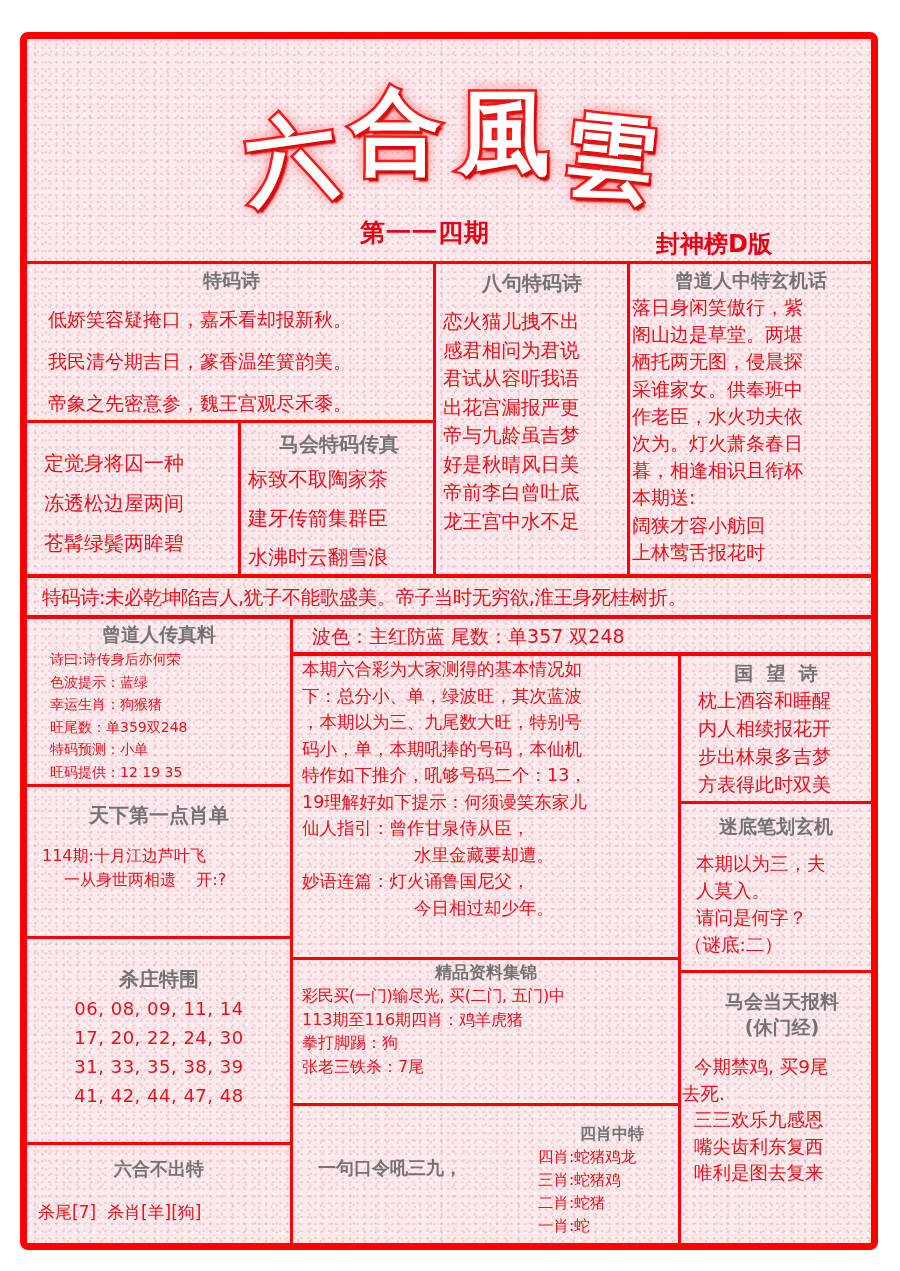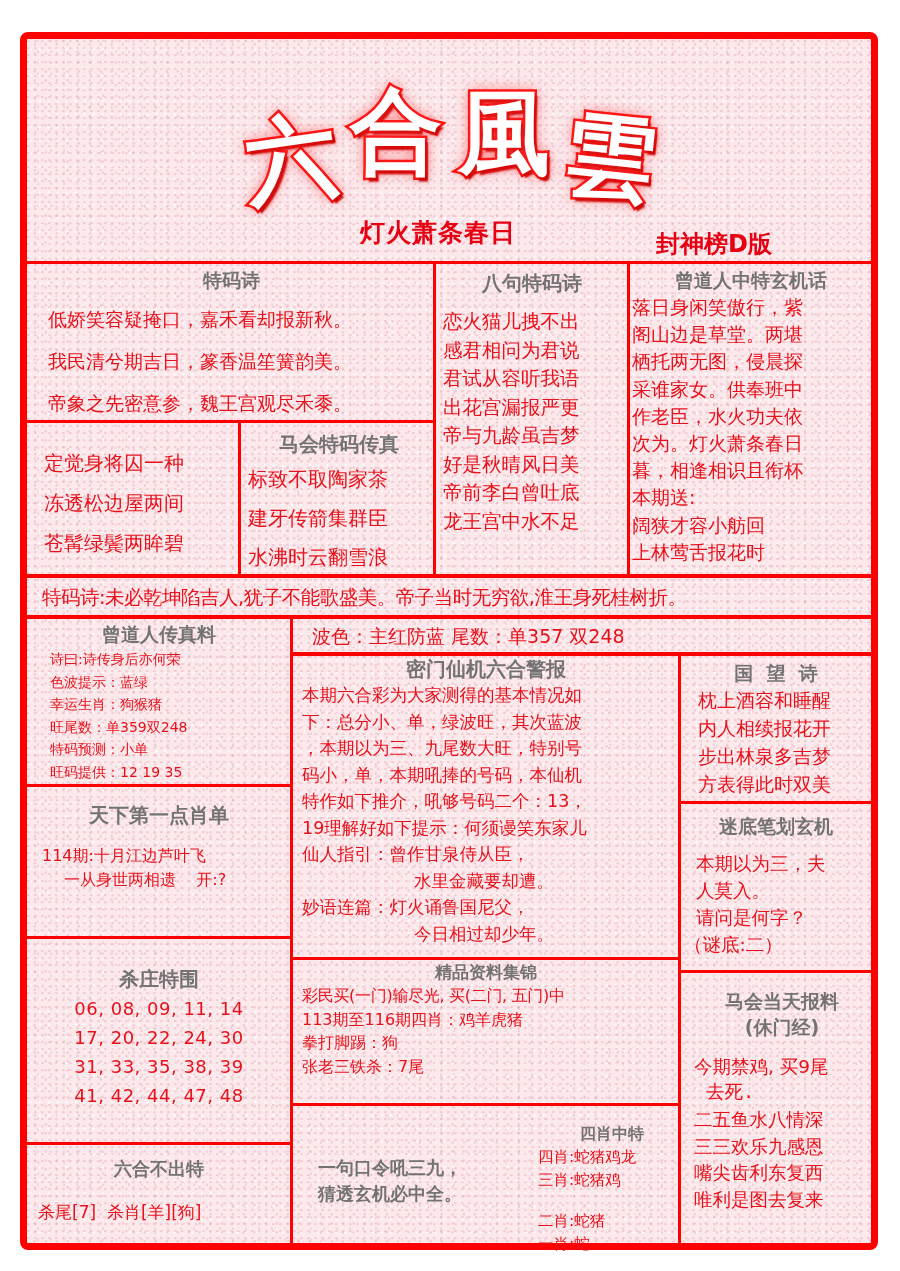--- a/index.html
+++ b/index.html
@@ -49,21 +49,21 @@
 <body>
 
 <div class="paper"></div>
 
 <div class="title-main">
   <span style="transform:rotate(-8deg) translateY(22px);">六</span>
   <span style="transform:translateY(-6px);">合</span>
   <span style="transform:translateY(-4px);">風</span>
   <span style="transform:rotate(6deg) translateY(20px);">雲</span>
 </div>
-<div class="issue">灯火萧条春日</div>
+<div class="issue">第一一四期</div>
 <div class="edition">封神榜D版</div>
 
 <div class="hl" style="left:27px; top:261px; width:844px;"></div>
 <div class="vl" style="left:433px; top:261px; height:314px;"></div>
 <div class="vl" style="left:627px; top:261px; height:314px;"></div>
 <div class="hl" style="left:27px; top:420px; width:407px;"></div>
 <div class="vl" style="left:238px; top:420px; height:155px;"></div>
 <div class="hl" style="left:27px; top:574px; width:844px; height:4px;"></div>
 <div class="hl" style="left:27px; top:615px; width:844px; height:4px;"></div>
 <div class="vl" style="left:290px; top:615px; height:630px;"></div>
@@ -131,21 +131,20 @@
   <div class="line" style="font-size:14px; line-height:22.5px; padding-left:20px;">色波提示：蓝绿</div>
   <div class="line" style="font-size:14px; line-height:22.5px; padding-left:20px;">幸运生肖：狗猴猪</div>
   <div class="line" style="font-size:14px; line-height:22.5px; padding-left:20px;">旺尾数：单359双248</div>
   <div class="line" style="font-size:14px; line-height:22.5px; padding-left:20px;">特码预测：小单</div>
   <div class="line" style="font-size:14px; line-height:22.5px; padding-left:20px;">旺码提供：12  19  35</div>
 </div>
 
 <div class="box line" style="left:312px; top:624px; font-size:19px;">波色：主红防蓝  尾数：单357  双248</div>
 
 <div class="box" style="left:294px; top:656px; width:384px;">
-  <div class="h" style="font-size:20px; line-height:26px;">密门仙机六合警报</div>
   <div style="padding-left:8px;">
     <div class="line" style="font-size:17.5px; line-height:26.5px;">本期六合彩为大家测得的基本情况如</div>
     <div class="line" style="font-size:17.5px; line-height:26.5px;">下：总分小、单，绿波旺，其次蓝波</div>
     <div class="line" style="font-size:17.5px; line-height:26.5px;">，本期以为三、九尾数大旺，特别号</div>
     <div class="line" style="font-size:17.5px; line-height:26.5px;">码小，单，本期吼捧的号码，本仙机</div>
     <div class="line" style="font-size:17.5px; line-height:26.5px;">特作如下推介，吼够号码二个：13，</div>
     <div class="line" style="font-size:17.5px; line-height:26.5px;">19理解好如下提示：何须谩笑东家儿</div>
     <div class="line" style="font-size:17.5px; line-height:26.5px;">
       <span>仙人指引：</span><span>曾作甘泉侍从臣，</span>
     </div>
@@ -197,33 +196,31 @@
   <div style="padding-left:8px;">
     <div class="line" style="font-size:16px; line-height:23.5px; letter-spacing:-0.3px;">彩民买(一门)输尽光, 买(二门, 五门)中</div>
     <div class="line" style="font-size:16px; line-height:23.5px;">113期至116期四肖：鸡羊虎猪</div>
     <div class="line" style="font-size:16px; line-height:23.5px;">拳打脚踢：狗</div>
     <div class="line" style="font-size:16px; line-height:23.5px;">张老三铁杀：7尾</div>
   </div>
 </div>
 
 <div class="box" style="left:318px; top:1155px; width:220px;">
   <div class="line h" style="font-size:18px; line-height:26px; text-align:left;">一句口令吼三九，</div>
-  <div class="line h" style="font-size:18px; line-height:26px; text-align:left;">猜透玄机必中全。</div>
 </div>
 
 <div class="box" style="left:538px; top:1122px; width:140px;">
   <div class="h" style="font-size:16px; line-height:24px; padding-left:8px;">四肖中特</div>
   <div class="line" style="font-size:15.5px; line-height:23px;">四肖:蛇猪鸡龙</div>
   <div class="line" style="font-size:15.5px; line-height:23px;">三肖:蛇猪鸡</div>
-  <div class="line" style="font-size:15.5px; line-height:23px;margin-top:18px;">二肖:蛇猪</div>
+  <div class="line" style="font-size:15.5px; line-height:23px;">二肖:蛇猪</div>
   <div class="line" style="font-size:15.5px; line-height:23px;">一肖:蛇</div>
 </div>
 
 <div class="box" style="left:682px; top:988px; width:188px;">
   <div class="h" style="font-size:19px; line-height:26px; padding-left:12px;">马会当天报料</div>
   <div class="h" style="font-size:19px; line-height:26px; padding-left:12px; margin-bottom:14px;">(休门经)</div>
   <div class="line" style="font-size:18.5px; line-height:26.5px; padding-left:12px;">今期禁鸡, 买9尾</div>
-  <div class="line" style="font-size:18.5px; line-height:26.5px; padding-left:24px;font-family:Liberation Mono, monospace;">去死.</div>
-  <div class="line" style="font-size:18.5px; line-height:26.5px; padding-left:12px;">二五鱼水八情深</div>
+  <div class="line" style="font-size:18.5px; line-height:26.5px; padding-left:0;">去死.</div>
   <div class="line" style="font-size:18.5px; line-height:26.5px; padding-left:12px;">三三欢乐九感恩</div>
   <div class="line" style="font-size:18.5px; line-height:26.5px; padding-left:12px;">嘴尖齿利东复西</div>
   <div class="line" style="font-size:18.5px; line-height:26.5px; padding-left:12px;">唯利是图去复来</div>
 </div>
 
 </body></html>

